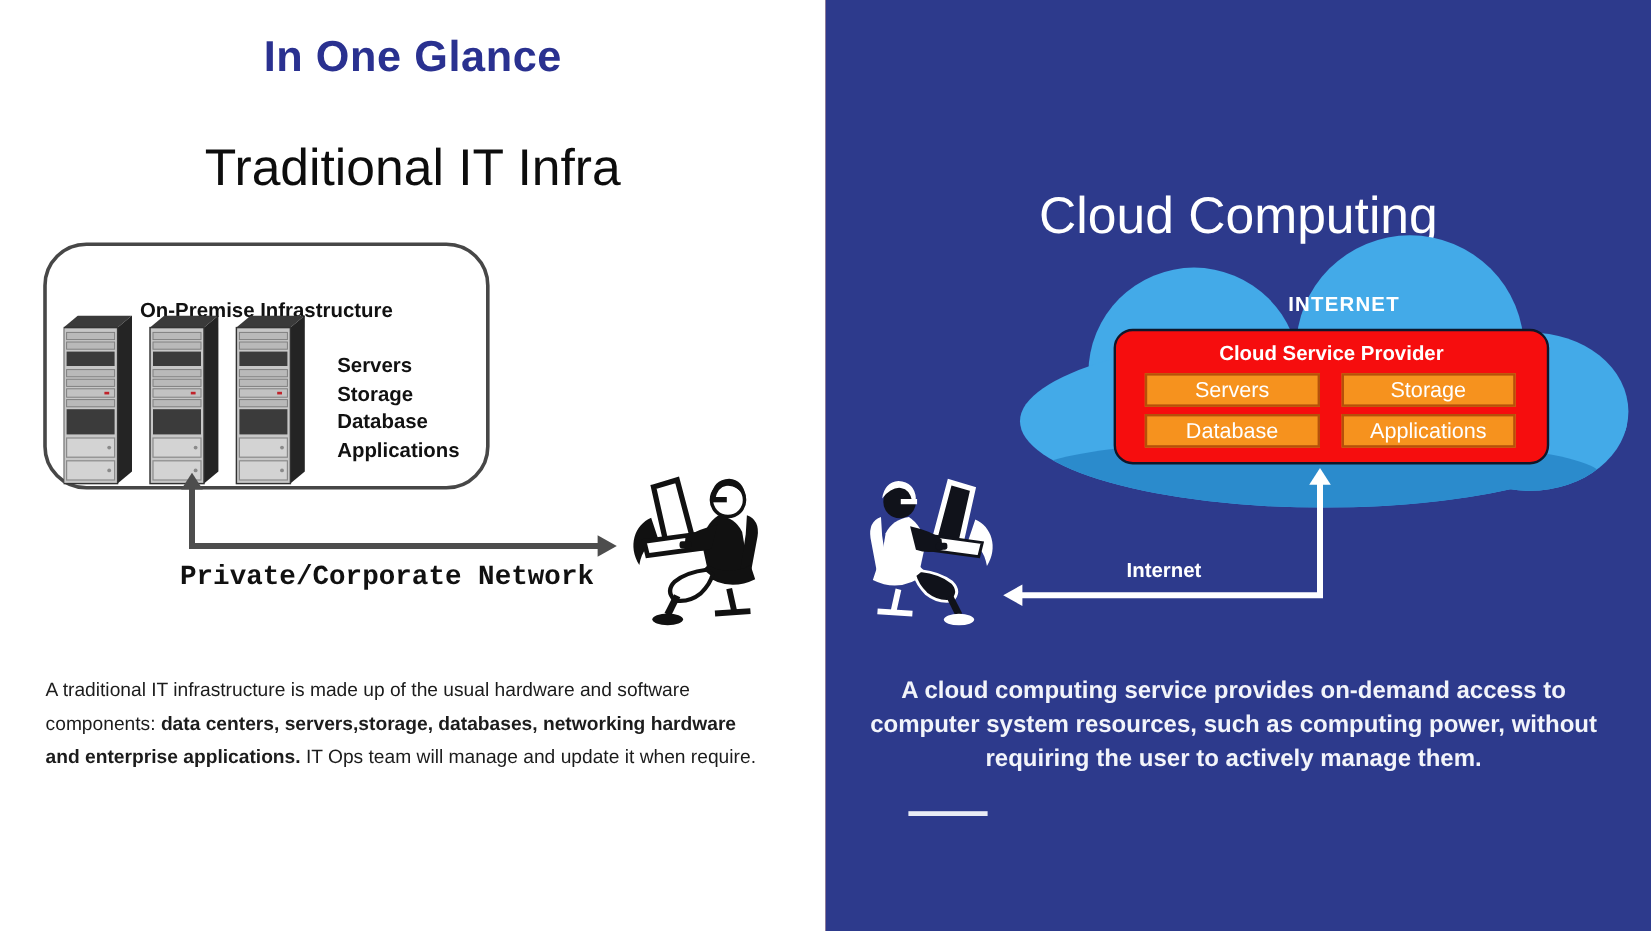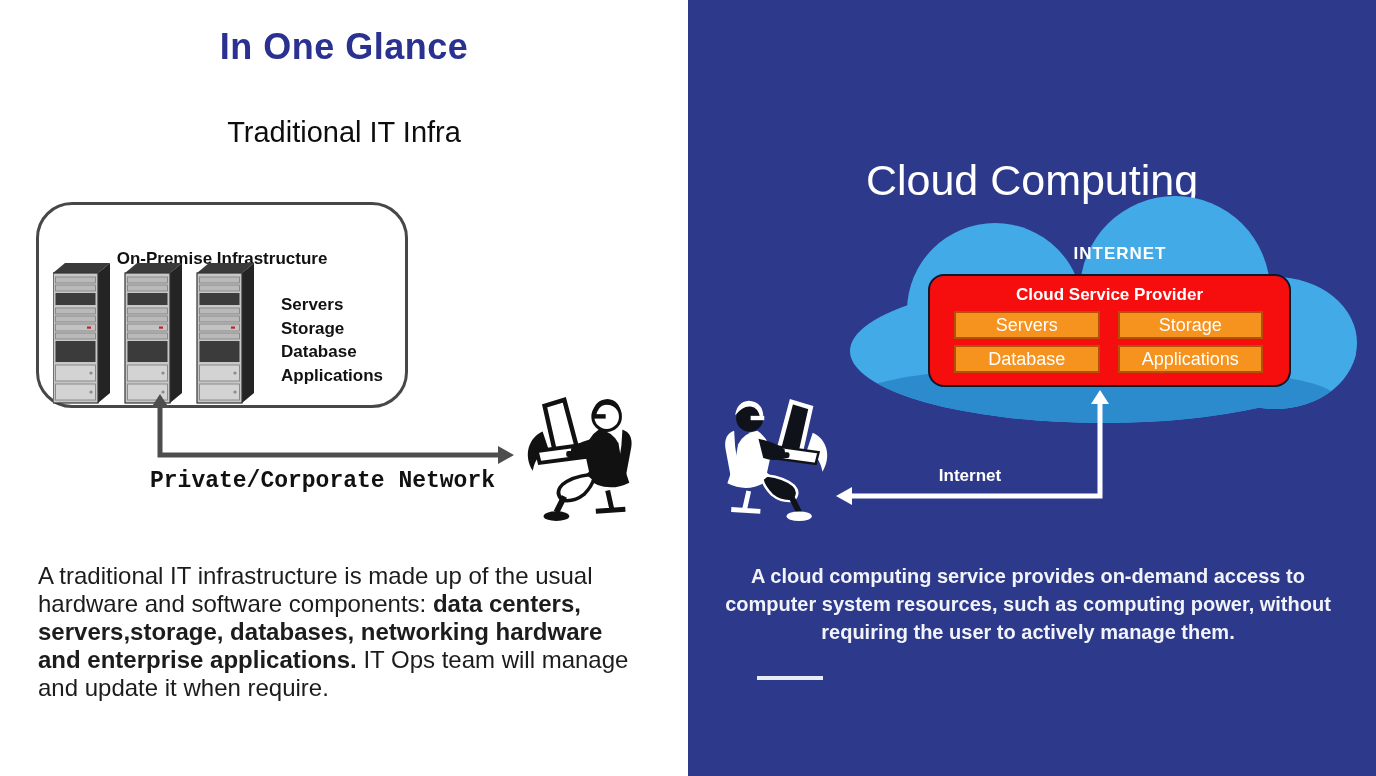--- a/index.html
+++ b/index.html
@@ -13,21 +13,21 @@
   .panel-left  { position:absolute; left:0; top:0; width:688px; height:776px; background:#ffffff; }
   .panel-right { position:absolute; left:688px; top:0; width:688px; height:776px; background:#2d3a8c; }
 
   
   .slide-title {
     position:absolute; left:0; top:26px; width:688px; text-align:center;
     font-size:36px; font-weight:bold; color:#2a3190; letter-spacing:0.5px;
   }
   .h-left {
     position:absolute; left:0; top:116px; width:688px; text-align:center;
-    font-size:29px; font-weight:400; color:#0d0d0d;
+    font-size:43px; font-weight:400; color:#0d0d0d;
   }
   .h-right {
     position:absolute; left:688px; top:116px; width:688px; text-align:center;
     font-size:43px; font-weight:400; color:#ffffff;margin-top:40px;
   }
 
   
   .onprem-box {
     position:absolute; left:36px; top:202px; width:372px; height:206px;
     border:3px solid #474747; border-radius:36px; background:#fff;
@@ -73,21 +73,21 @@
     display:grid; grid-template-columns:1fr 1fr; column-gap:18px; row-gap:6px;
   }
   .service-btn {
     height:28px; background:#f6921e; border:2px solid #b5500a;
     color:#ffffff; font-size:18px; text-align:center; line-height:24px;
   }
 
   
   .desc-left {
     position:absolute; left:38px; top:562px; width:600px;
-    font-size:24px; line-height:28px; color:#1c1c1c;
+    font-size:16px; line-height:28px; color:#1c1c1c;
   }
   .desc-left b { font-weight:bold; }
   .desc-right {
     position:absolute; left:722px; top:562px; width:612px; text-align:center;
     font-size:20px; font-weight:bold; line-height:28px; color:#f2f4fa;
   }
   .underline-mark {
     position:absolute; left:757px; top:676px; width:66px; height:4px; background:#e9ecf5;
   }
 

